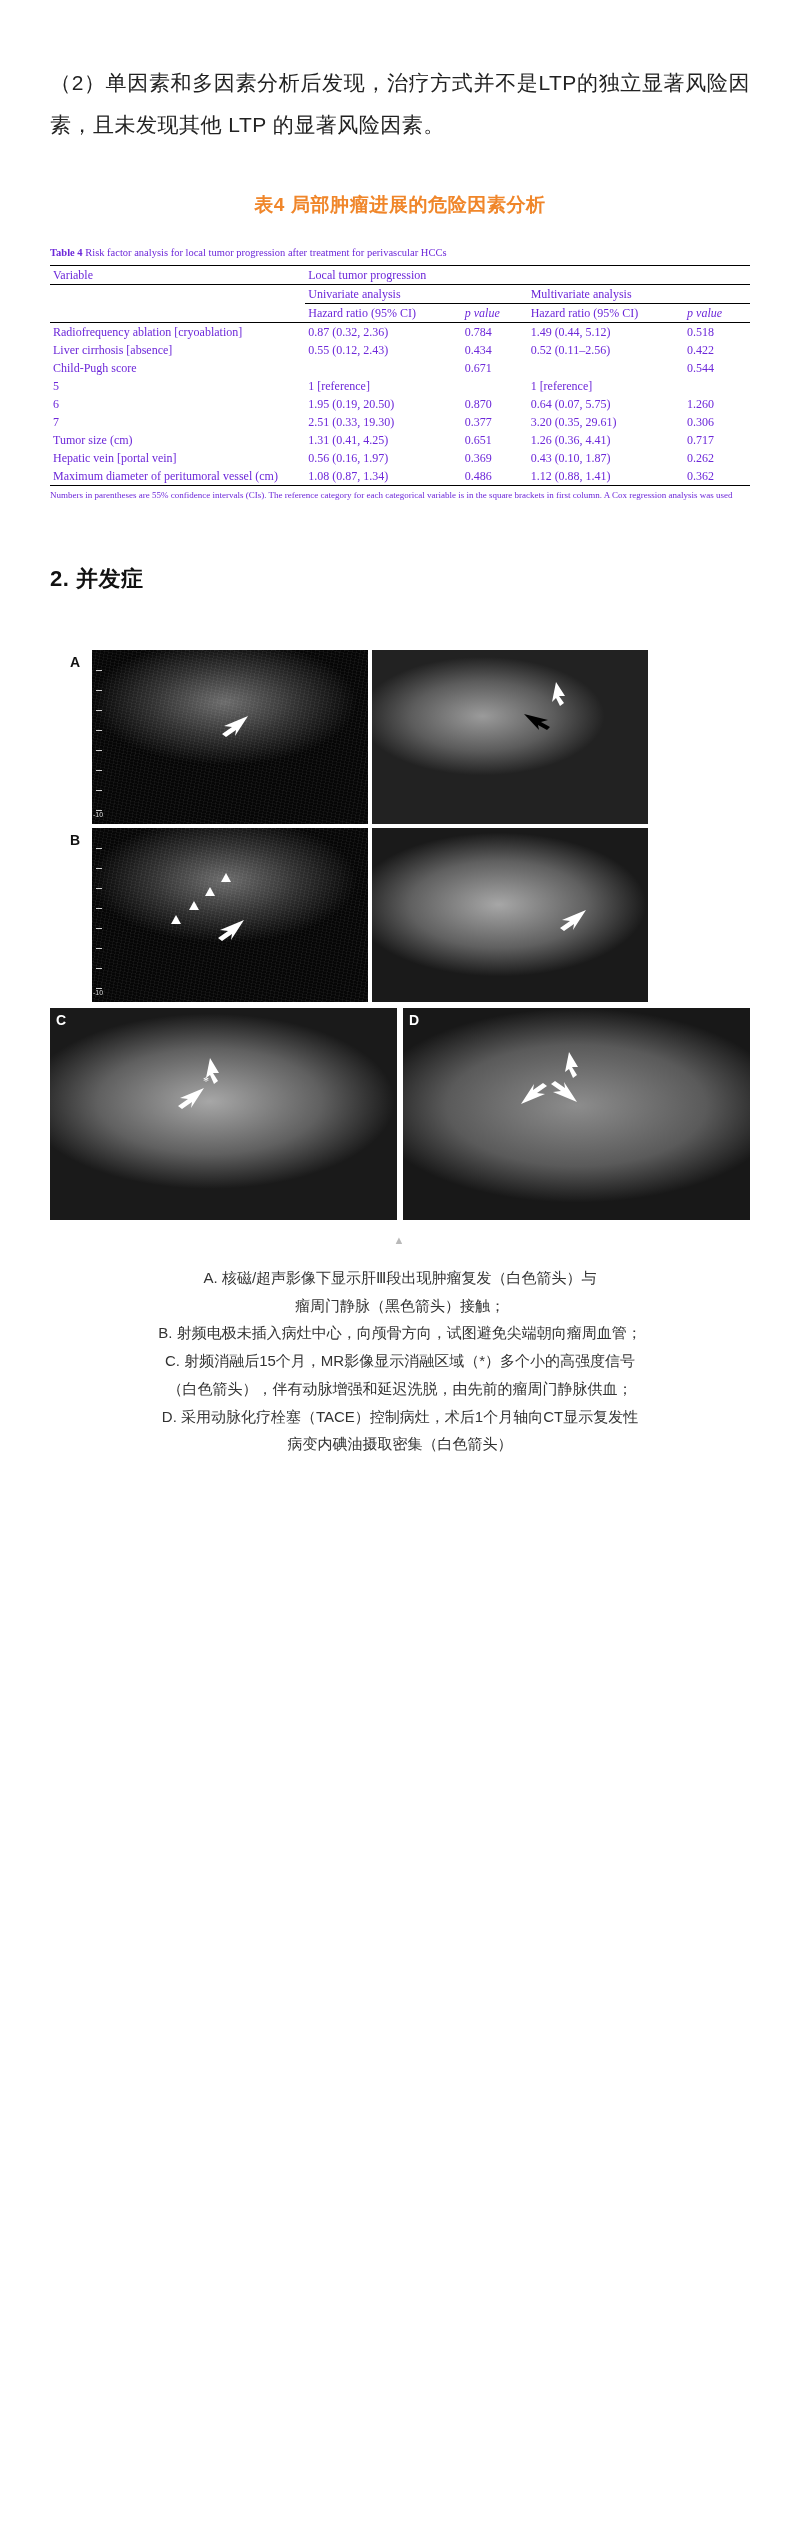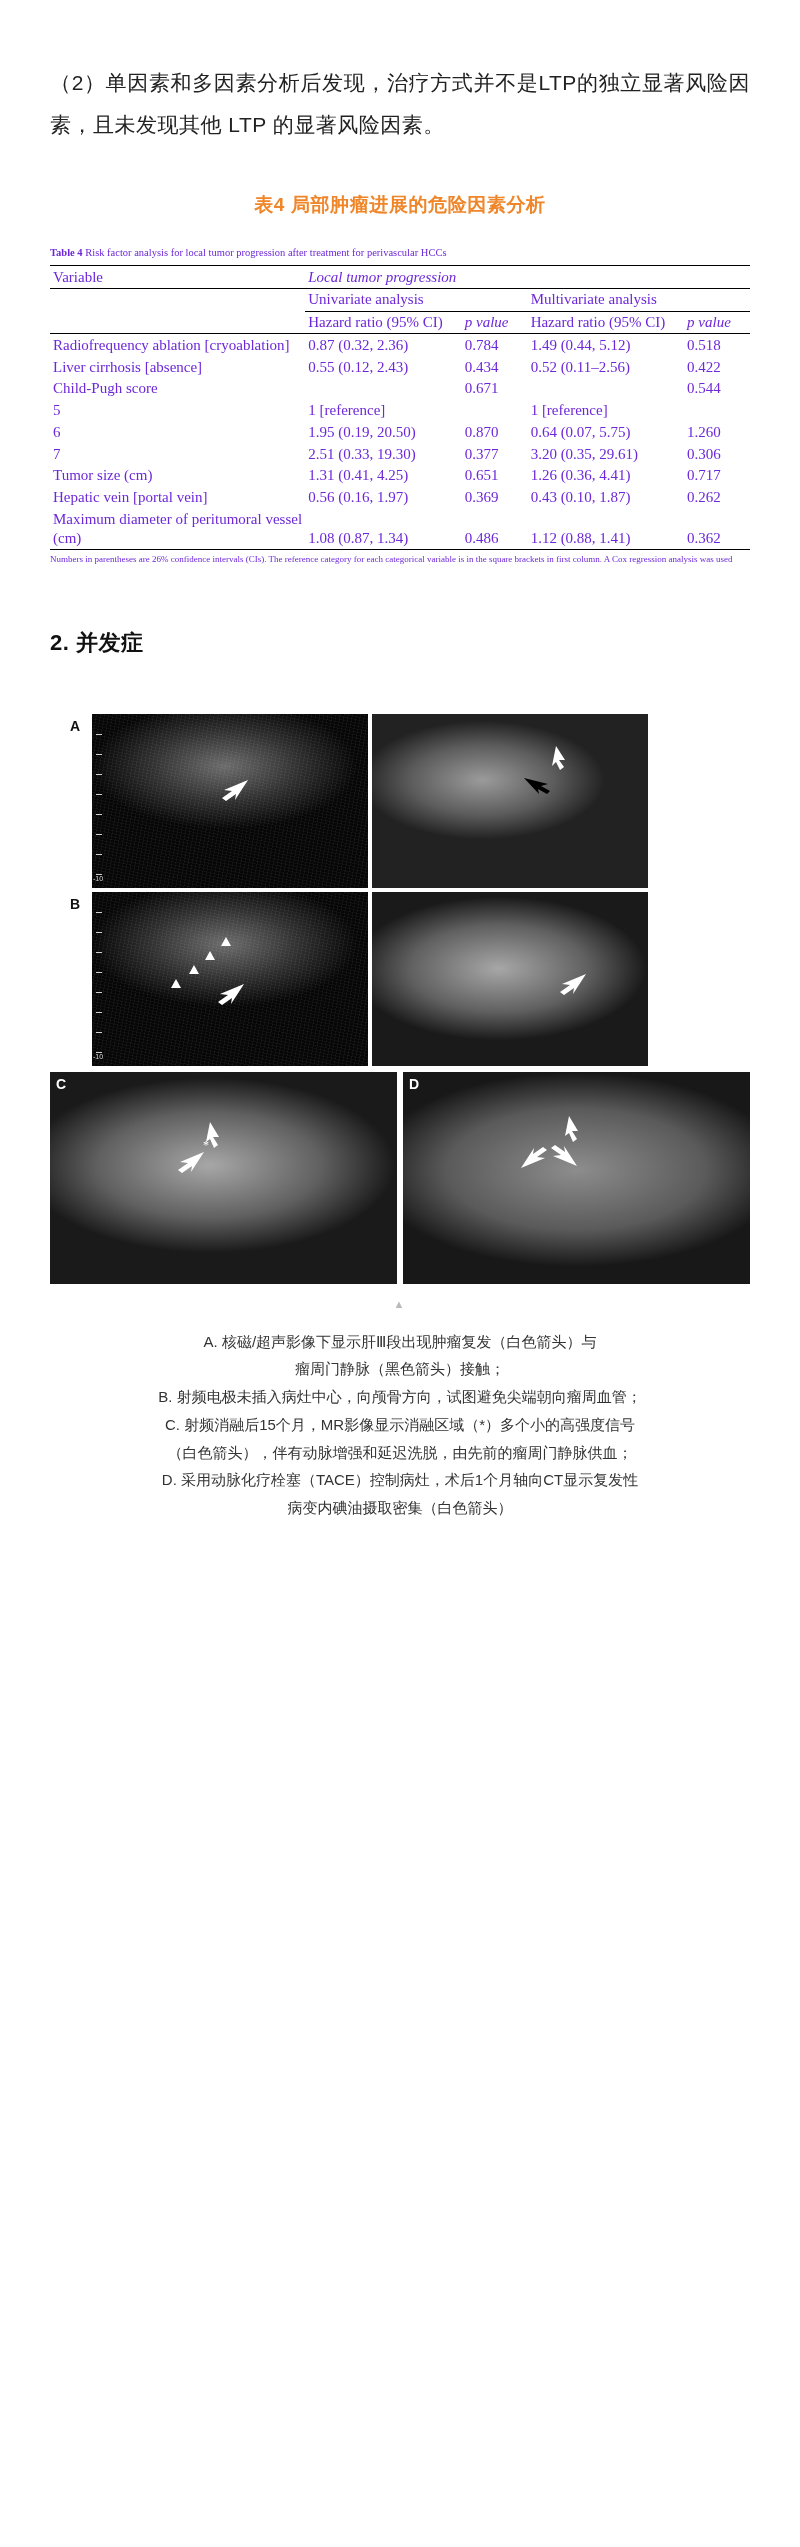--- a/index.html
+++ b/index.html
@@ -50,35 +50,34 @@
   }
   .jt-title {
     font-size: 10.5px;
     line-height: 1.35;
     margin-bottom: 5px;
   }
   .jt-title b { font-weight: bold; }
   table.jt {
     width: 100%;
     border-collapse: collapse;
-    font-size: 15px;
+    font-size: 12px;
     line-height: 1.25;
   }
   table.jt th, table.jt td {
     padding: 1.5px 3px;
     text-align: left;
     vertical-align: bottom;
     font-weight: normal;
   }
   .rule-top td, .rule-top th { border-top: 1.1px solid #000; }
   .rule-bottom td, .rule-bottom th { border-bottom: 1.1px solid #000; }
   .rule-thin td, .rule-thin th { border-bottom: 0.6px solid #000; }
   .grp-head {
     text-align: left;
-    font-style: italic;
   }
   .grp-underline {
     border-bottom: 0.6px solid #000;
   }
   .num { text-align: left; }
   .pval { text-align: left; }
   .it { font-style: italic; }
   .jt-foot {
     font-size: 9px;
     line-height: 1.3;
@@ -313,21 +312,21 @@
         </tr>
         <tr class="rule-bottom">
           <td class="col-var">Maximum diameter of peritumoral vessel (cm)</td>
           <td class="num">1.08 (0.87, 1.34)</td>
           <td class="pval">0.486</td>
           <td class="num">1.12 (0.88, 1.41)</td>
           <td class="pval">0.362</td>
         </tr>
       </tbody>
     </table>
-    <div class="jt-foot">Numbers in parentheses are 26% confidence intervals (CIs). The reference category for each categorical variable is in the square brackets in first column. A Cox regression analysis was used</div>
+    <div class="jt-foot">Numbers in parentheses are 55% confidence intervals (CIs). The reference category for each categorical variable is in the square brackets in first column. A Cox regression analysis was used</div>
   </div>
 
   <div class="section-head">2. 并发症</div>
 
   <div class="figure-block">
 
     <div class="fig-panel-row" style="position:relative; margin-left:42px;">
       <div class="outer-label">A</div>
       <div class="panel" style="width:276px; height:174px;">
         <div class="us-bg"></div>

